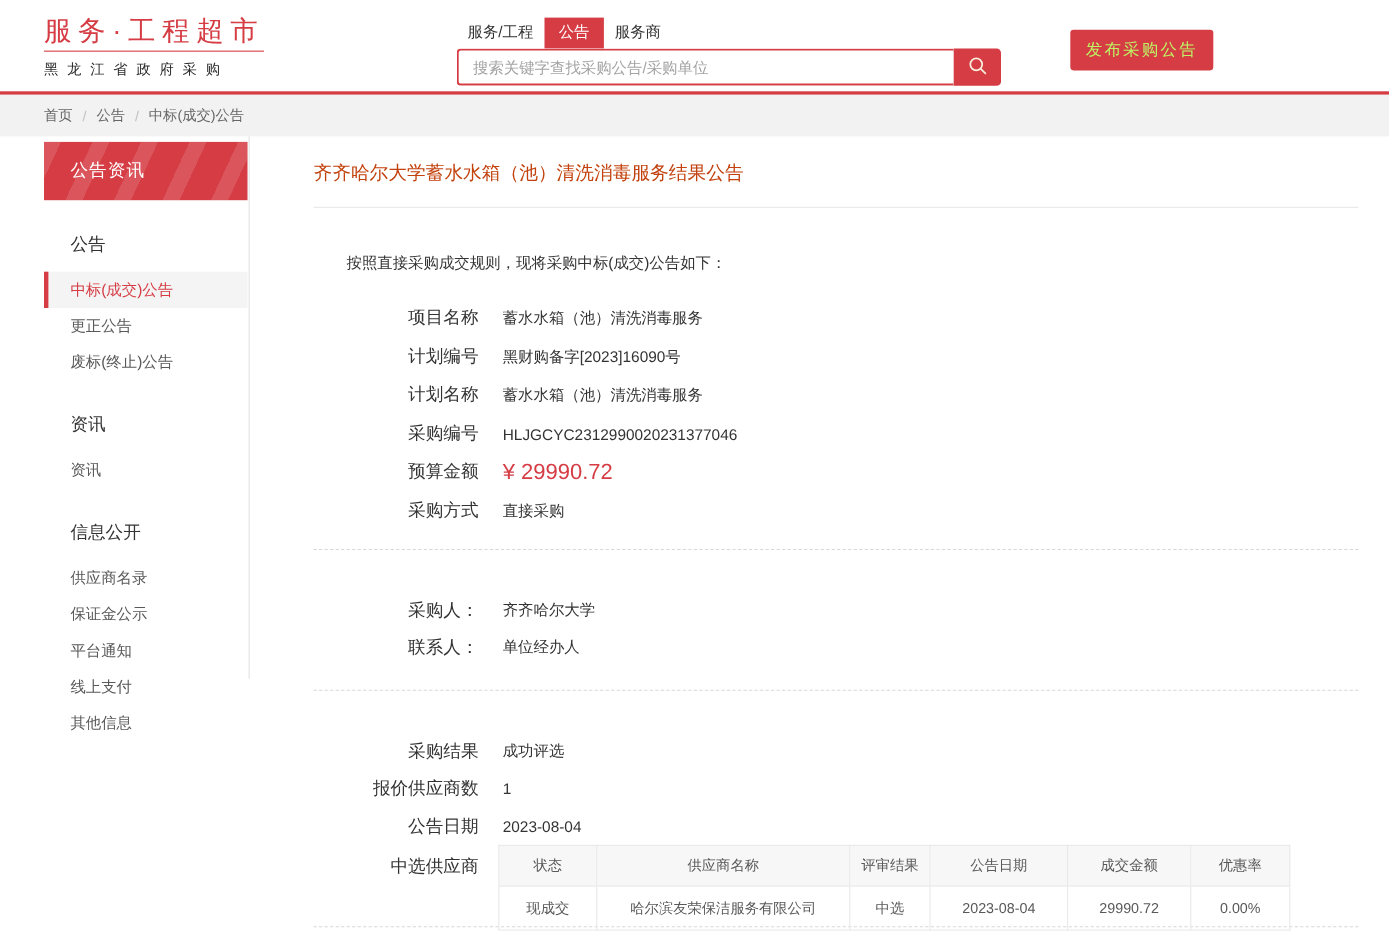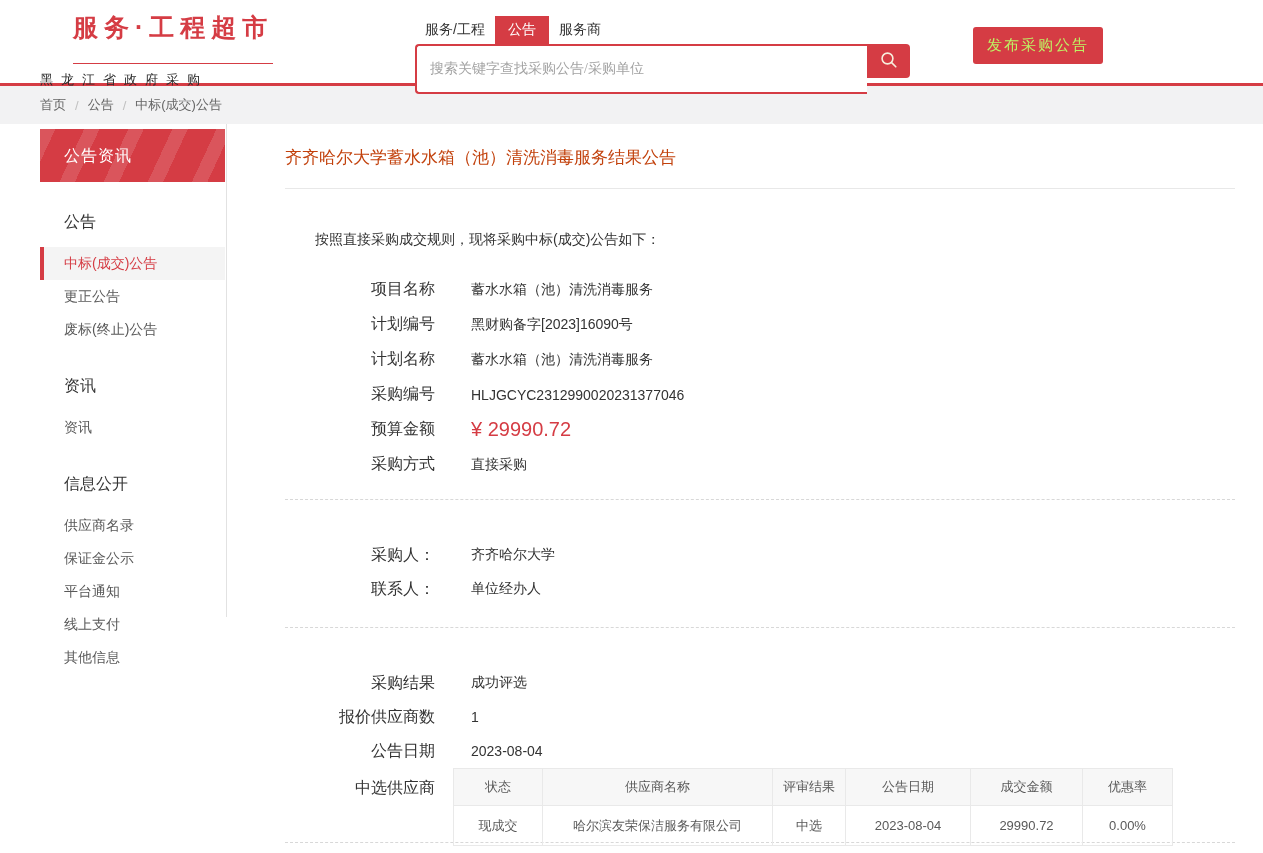--- a/index.html
+++ b/index.html
@@ -9,31 +9,31 @@
     --text-mid:#595959;
     --line:#e8e8e8;
   }
   *{margin:0;padding:0;box-sizing:border-box;}
   html,body{width:1263px;height:853px;overflow:hidden;background:#fff;
     font-family:"Liberation Sans","DejaVu Sans",sans-serif;}
 
   
   .header{position:relative;height:86px;background:#fff;border-bottom:3px solid var(--red);}
   .logo{position:absolute;left:40px;top:11px;}
-  .logo-title{display:inline-block;font-size:25px;font-weight:bold;color:var(--red);
-    letter-spacing:6px;padding-bottom:19px;border-bottom:1px solid var(--red);white-space:nowrap;margin-left:33px;}
+  .logo-title{display:inline-block;font-size:25px;font-weight:normal;color:var(--red);
+    letter-spacing:6px;padding-bottom:2px;border-bottom:1px solid var(--red);white-space:nowrap;}
   .logo-sub{font-size:13px;color:#2b2b2b;letter-spacing:8px;margin-top:7px;white-space:nowrap;}
 
   .search-area{position:absolute;left:415px;top:16px;}
   .tabs{display:flex;align-items:flex-end;}
   .tab{font-size:14px;color:#333;padding:5px 10px;cursor:pointer;white-space:nowrap;}
   .tab.active{background:var(--red);color:#fff;padding:5px 13px;}
   .search-row{display:flex;}
-  .search-input{width:452px;height:50px;border:2px solid var(--red);border-right:none;
-    border-radius:4px 0 0 4px;padding:0 13px;font-size:14px;color:#333;outline:none;font-family:Liberation Serif, serif;}
+  .search-input{width:452px;height:34px;border:2px solid var(--red);border-right:none;
+    border-radius:4px 0 0 4px;padding:0 13px;font-size:14px;color:#333;outline:none;}
   .search-input::placeholder{color:#a3a3a3;}
   .search-btn{width:43px;height:34px;background:var(--red);border:none;border-radius:0 4px 4px 0;
     display:flex;align-items:center;justify-content:center;cursor:pointer;}
   .publish-btn{position:absolute;left:973px;top:27px;width:130px;height:37px;background:var(--red);
     color:#bef264;font-size:15px;letter-spacing:2px;border:none;border-radius:3px;cursor:pointer;}
 
   
   .crumbbar{height:38px;background:#f2f2f3;display:flex;align-items:center;
     padding-left:40px;font-size:13px;color:#666;}
   .crumb{cursor:pointer;}
@@ -54,21 +54,21 @@
 
   .content{margin-left:60px;width:950px;}
   .article-title{font-size:17px;font-weight:normal;color:#c2410c;padding:22px 0 19px;
     border-bottom:1px solid var(--line);}
   .intro{margin:42px 0 0 30px;font-size:14px;color:#333;}
 
   .fields{margin-top:23px;}
   .frow{display:flex;align-items:center;height:35px;}
   .fields.tight .frow{height:34px;}
   .flabel{width:150px;text-align:right;font-size:16px;color:#333;flex:none;}
-  .fvalue{margin-left:36px;font-size:14px;color:#333;}
+  .fvalue{margin-left:22px;font-size:14px;color:#333;}
   .fvalue.highlight{color:var(--red);font-size:20px;}
   .dashed{border-top:1px dashed #d8d8d8;margin:17px 0;}
   .pad-block{padding:21px 0;margin-top:0;}
 
   .winner{align-items:flex-start;height:auto;}
   .winner .flabel{padding-top:10px;}
   .wtable{border-collapse:collapse;margin-left:18px;}
   .wtable th,.wtable td{border:1px solid #e9e9e9;font-size:13px;color:var(--text-mid);
     text-align:center;font-weight:normal;padding:0 8px;}
   .wtable th{height:37px;background:#f7f7f7;}

